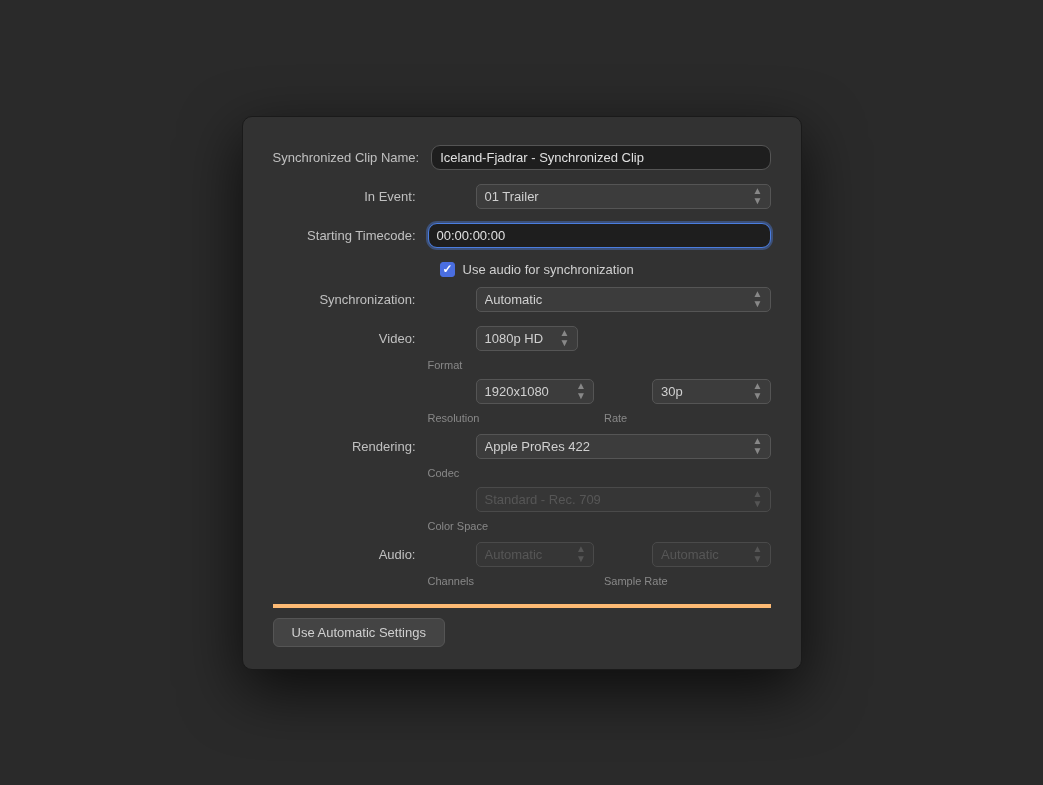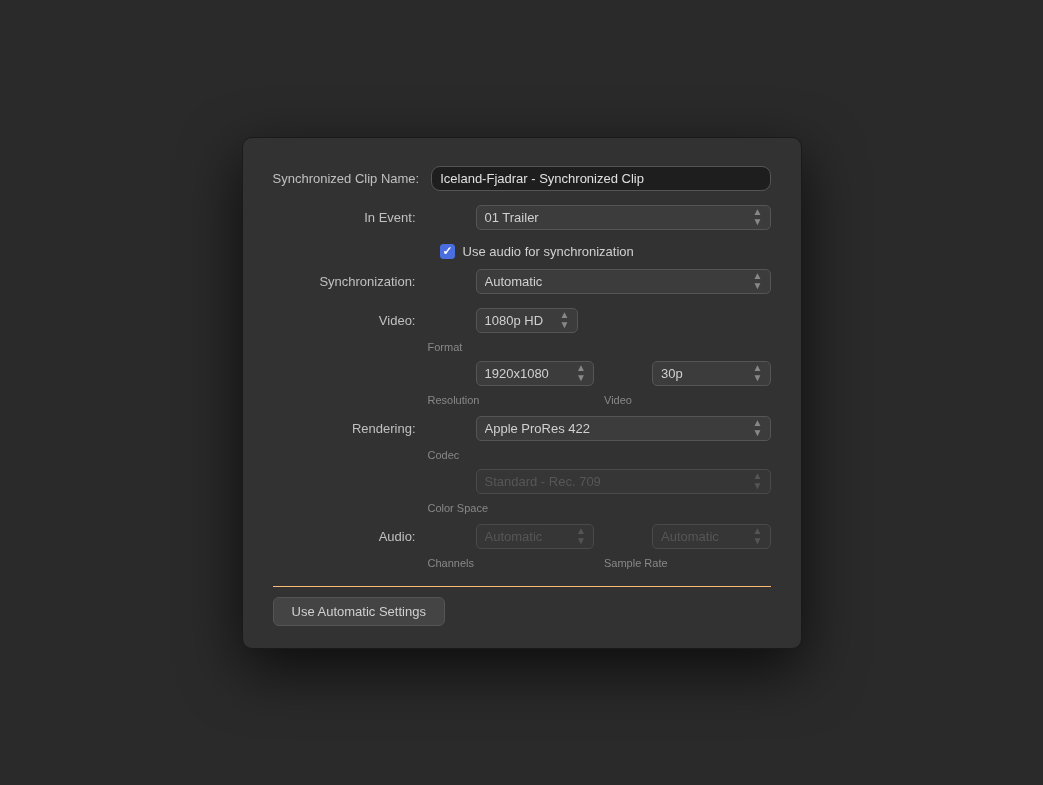--- a/index.html
+++ b/index.html
@@ -149,21 +149,21 @@
       font-size: 11px;
       margin-top: 8px;
     }
 
     .footer {
       display: flex;
       align-items: center;
       justify-content: space-between;
       margin-top: 17px;
       padding-top: 10px;
-      border-top: 1px solid #fdba74;
+      border-top: 4px solid #fdba74;
     }
 
     .btn {
       border-radius: 6px;
       padding: 6px 18px;
       font-size: 13px;
       cursor: pointer;
       border: 1px solid #555;
       color: #d0d0d0;
       background: #444;
@@ -204,20 +204,26 @@
     <div class="form-label">In Event:</div>
     <div class="form-control">
       <div class="select-wrapper">
         <select id="inEventSelect">
         <option value="01 Trailer">01 Trailer</option><option value="02 Main">02 Main</option><option value="03 Extras">03 Extras</option></select>
         <div class="select-arrow">▲<br>▼</div>
       </div>
     </div>
   </div>
 
+  <div class="form-row">
+    <div class="form-label">Starting Timecode:</div>
+    <div class="form-control">
+      <input type="text" class="timecode-input focused" value="00:00:00:00" style="">
+    </div>
+  </div>
 
   <div class="checkbox-row">
     <input type="checkbox" id="useAudioSync" checked="" style="">
     <label class="checkbox-label" for="useAudioSync">Use audio for synchronization</label>
   </div>
 
 
   <div class="form-row">
     <div class="form-label">Synchronization:</div>
     <div class="form-control">
@@ -247,21 +253,21 @@
             <div class="select-arrow">▲<br>▼</div>
           </div>
           <div class="field-hint">Resolution</div>
         </div>
         <div class="sub-select-item">
           <div class="select-wrapper">
             <select id="rateSelect">
             <option value="23.98p">23.98p</option><option value="24p">24p</option><option value="25p">25p</option><option value="29.97p">29.97p</option><option value="30p" selected="">30p</option><option value="60p">60p</option></select>
             <div class="select-arrow">▲<br>▼</div>
           </div>
-          <div class="field-hint">Video</div>
+          <div class="field-hint">Rate</div>
         </div>
       </div>
     </div>
   </div>
 
   <div class="form-row" style="align-items:flex-start; margin-bottom:6px; margin-top:10px;">
     <div class="form-label" style="padding-top:5px;">Rendering:</div>
     <div class="form-control">
       <div class="select-wrapper">
         <select id="codecSelect">

